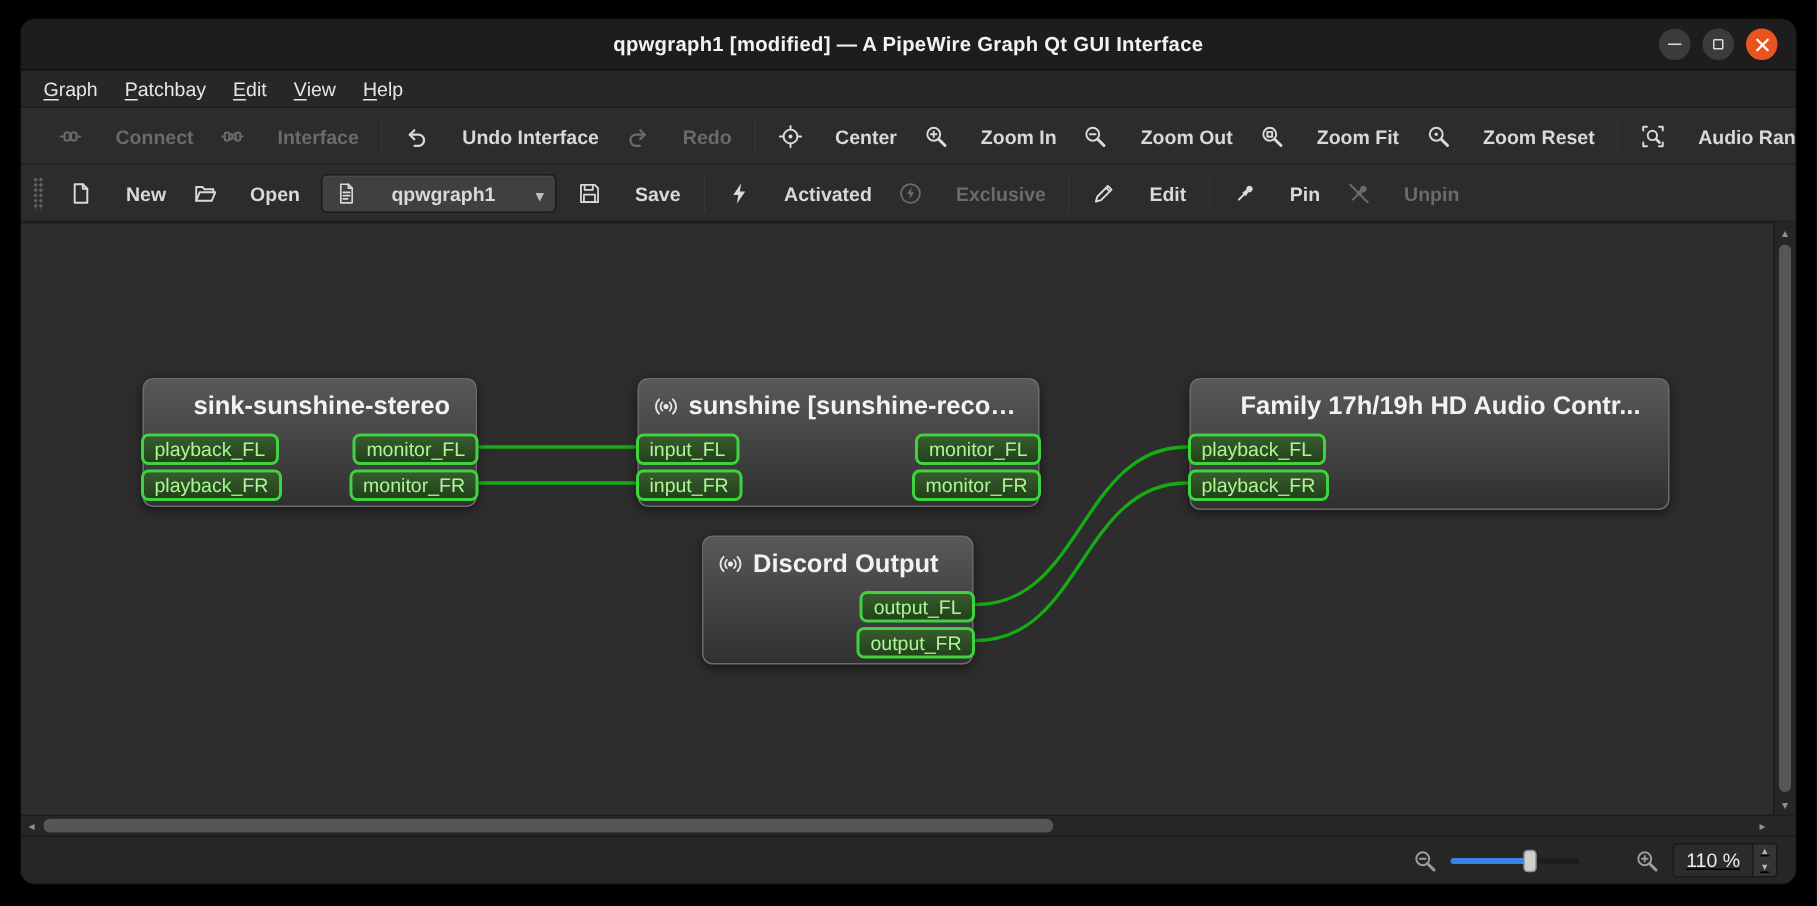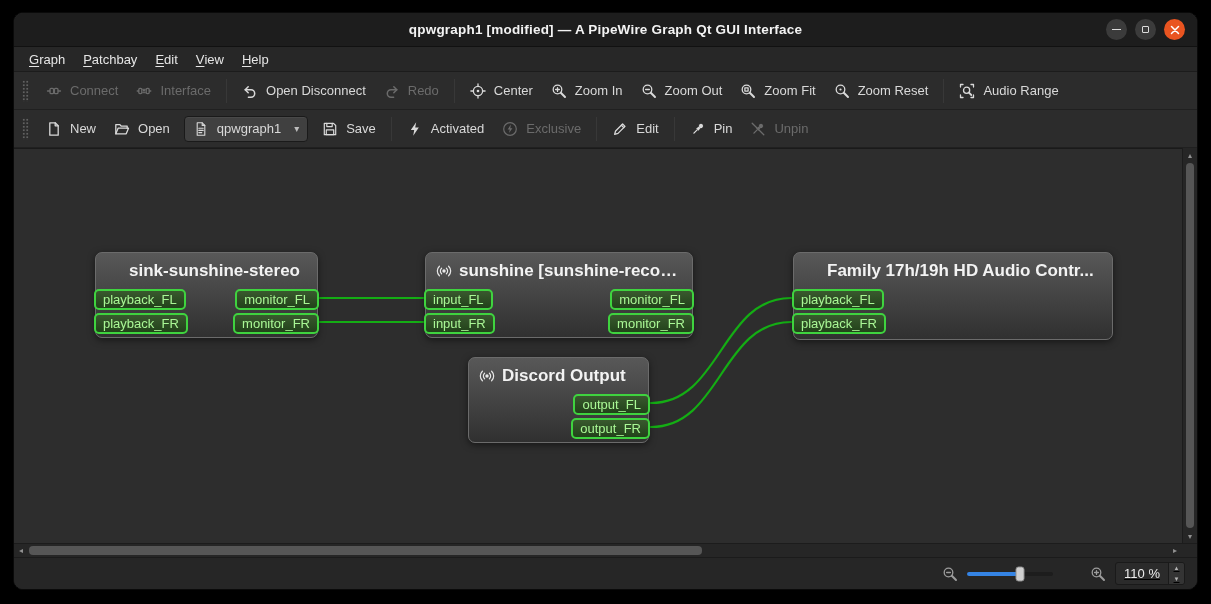--- a/index.html
+++ b/index.html
@@ -23,22 +23,22 @@
   .menubar { height:25px; background:#272727; display:flex; align-items:stretch; padding-left:6px;
              border-bottom:1px solid #1c1c1c; flex:0 0 auto; }
   .menu-item { color:#e6e6e6; font-size:13px; padding:4px 9px; display:flex; align-items:center; }
   .menu-item .u { text-decoration:underline; text-underline-offset:2px; }
 
   
   .toolbar { height:38px; background:#2c2c2c; border-bottom:1px solid #202020; display:flex;
              align-items:center; padding:0 8px; gap:2px; flex:0 0 auto; }
   .grip { width:7px; height:22px; margin-right:7px;
           background-image:radial-gradient(#616161 1px, transparent 1.25px); background-size:3.5px 3.5px; }
-  .tbtn { display:flex; align-items:center; gap:8px; padding:5px 8px; border-radius:4px;
-          color:#d9d9d9; font-size:13px; white-space:nowrap; }
+  .tbtn { display:flex; align-items:flex-end; gap:22px; padding:5px 8px; border-radius:4px;
+          color:#d9d9d9; font-size:13px; white-space:nowrap;font-weight:bold; }
   .tbtn.disabled { color:#6b6b6b; }
   .ticon { width:16px; height:16px; display:flex; align-items:center; justify-content:center; }
   .ticon svg { display:block; }
   .tsep { width:1px; height:24px; background:#1d1d1d; border-right:1px solid #383838; margin:0 5px; }
   .tbtn.combo { background:#404040; border:1px solid #1a1a1a; box-shadow:inset 0 1px rgba(255,255,255,.05);
                 padding:4px 8px; margin:0 4px; }
   .combo-arrow { color:#bdbdbd; font-size:10px; margin-left:5px; }
 
   .pw-glyph { font-family:"DejaVu Sans Mono", monospace; font-weight:normal; font-size:15px;
               letter-spacing:-1px; line-height:1; color:currentColor;margin-top:46px; }
@@ -144,21 +144,21 @@
         <span class="tlabel">Interface</span>
       </div>
       <div class="tsep"></div>
       <div class="tbtn">
         <span class="ticon">
           <svg viewBox="0 0 16 16" width="16" height="16" fill="none" stroke="currentColor" stroke-width="1.5" stroke-linecap="round" stroke-linejoin="round">
             <path d="M3.2 6.8h5.8a3.7 3.7 0 0 1 0 7.4H6.4"></path>
             <path d="M6.2 3.8L3.2 6.8l3 3"></path>
           </svg>
         </span>
-        <span class="tlabel">Open Disconnect</span>
+        <span class="tlabel">Undo Interface</span>
       </div>
       <div class="tbtn disabled">
         <span class="ticon">
           <svg viewBox="0 0 16 16" width="16" height="16" fill="none" stroke="currentColor" stroke-width="1.5" stroke-linecap="round" stroke-linejoin="round">
             <path d="M12.8 6.8H7a3.7 3.7 0 0 0 0 7.4h2.6"></path>
             <path d="M9.8 3.8l3 3-3 3"></path>
           </svg>
         </span>
         <span class="tlabel">Redo</span>
       </div>

